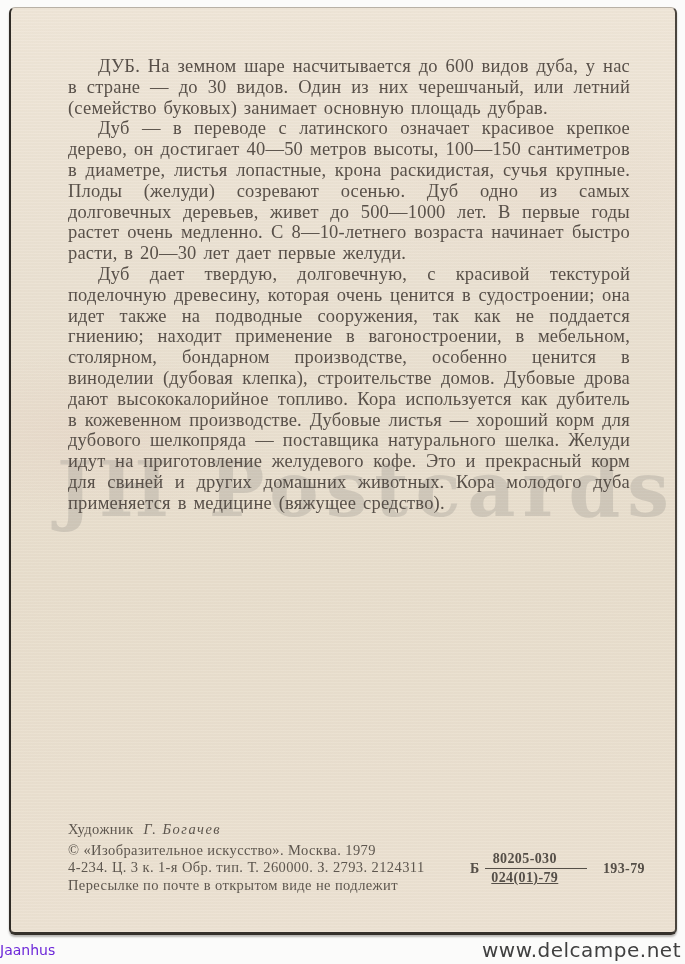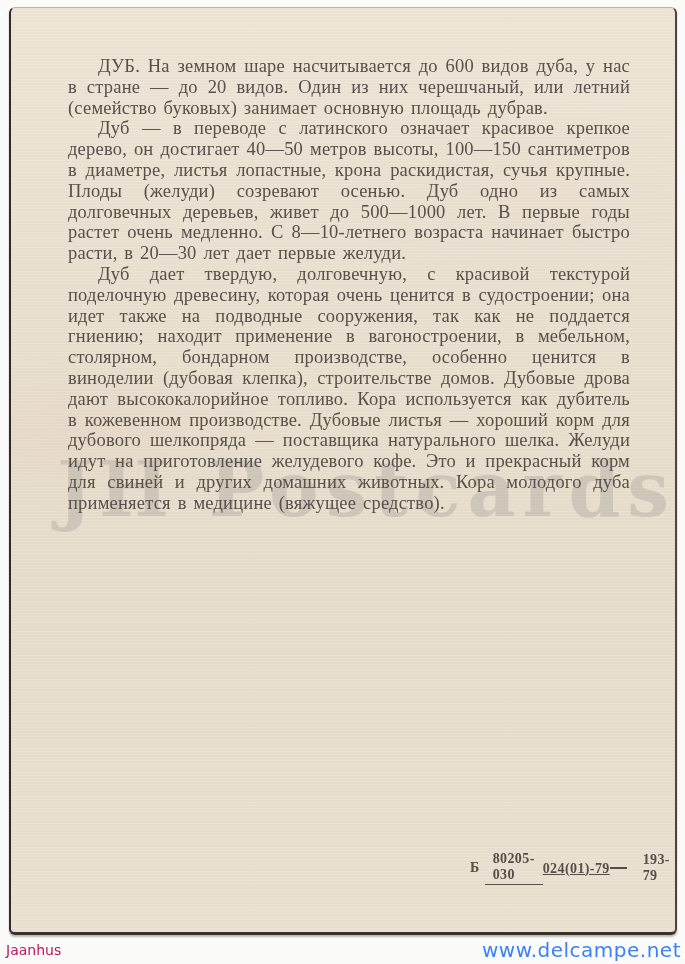--- a/index.html
+++ b/index.html
@@ -69,59 +69,67 @@
   .imprint .artist-name{font-style:italic;margin-left:10px;letter-spacing:1.5px;}
   
   .price-code{
     position:absolute;
     left:459px;top:843px;
     display:flex;align-items:center;
     font-size:14px;font-weight:600;
     color:#554f48;letter-spacing:0.4px;
   }
   .price-code .frac{
-    display:inline-flex;align-items:center;
+    display:inline-flex;flex-direction:column;align-items:center;
     margin-left:5px;
   }
   .price-code .num{
     padding:0 8px 1px 8px;
     border-bottom:1.6px solid #554f48;
   }
   .price-code .den{padding-top:1px;text-decoration:underline;}
   .price-code .bar-ext{
     width:22px;height:1.6px;background:#554f48;margin:0 3px 0 0;
   }
   .price-code .tail{margin-left:13px;}
   
   .footer-seller{
-    position:absolute;left:6px;top:942px;
+    position:absolute;left:0;top:942px;
     font-family:"DejaVu Sans","Liberation Sans",sans-serif;
-    font-size:14px;color:#be185d;
+    font-size:14px;color:#6d28d9;
   }
   .footer-site{
     position:absolute;right:4px;top:938px;
     font-family:"DejaVu Sans","Liberation Sans",sans-serif;
-    font-size:20px;color:#3b82f6;letter-spacing:0.5px;
+    font-size:20px;color:#404040;letter-spacing:0.5px;
   }
 </style>
 </head>
 <body>
 
 <div id="screenshot">
 
   <div class="card">
 
     <div class="watermark">JH Postcards</div>
 
     <div class="text-block">
-      <p>ДУБ. На земном шаре насчитывается до 600 видов дуба, у нас в стране — до 20 видов. Один из них черешчаный, или летний (семейство буковых) занимает основную площадь дубрав.</p>
+      <p>ДУБ. На земном шаре насчитывается до 600 видов дуба, у нас в стране — до 30 видов. Один из них черешчаный, или летний (семейство буковых) занимает основную площадь дубрав.</p>
       <p>Дуб — в переводе с латинского означает красивое крепкое дерево, он достигает 40—50 метров высоты, 100—150 сантиметров в диаметре, листья лопастные, крона раскидистая, сучья крупные. Плоды (желуди) созревают осенью. Дуб одно из самых долговечных деревьев, живет до 500—1000 лет. В первые годы растет очень медленно. С 8—10-летнего возраста начинает быстро расти, в 20—30 лет дает первые желуди.</p>
       <p>Дуб дает твердую, долговечную, с красивой текстурой поделочную древесину, которая очень ценится в судостроении; она идет также на подводные сооружения, так как не поддается гниению; находит применение в вагоностроении, в мебельном, столярном, бондарном производстве, особенно ценится в виноделии (дубовая клепка), строительстве домов. Дубовые дрова дают высококалорийное топливо. Кора используется как дубитель в кожевенном производстве. Дубовые листья — хороший корм для дубового шелкопряда — поставщика натурального шелка. Желуди идут на приготовление желудевого кофе. Это и прекрасный корм для свиней и других домашних животных. Кора молодого дуба применяется в медицине (вяжущее средство).</p>
     </div>
 
+    <div class="imprint">
+      <div class="artist">
+        <span>Художник</span><span class="artist-name">Г. Богачев</span>
+      </div>
+      <div>© «Изобразительное искусство». Москва. 1979</div>
+      <div>4-234. Ц. 3 к. 1-я Обр. тип. Т. 260000. З. 2793. 2124311</div>
+      <div>Пересылке по почте в открытом виде не подлежит</div>
+    </div>
 
     <div class="price-code">
       <span>Б</span>
       <span class="frac">
         <span class="num">80205-030</span>
         <span class="den">024(01)-79</span>
       </span>
       <span class="bar-ext"></span>
       <span class="tail">193-79</span>
     </div>

